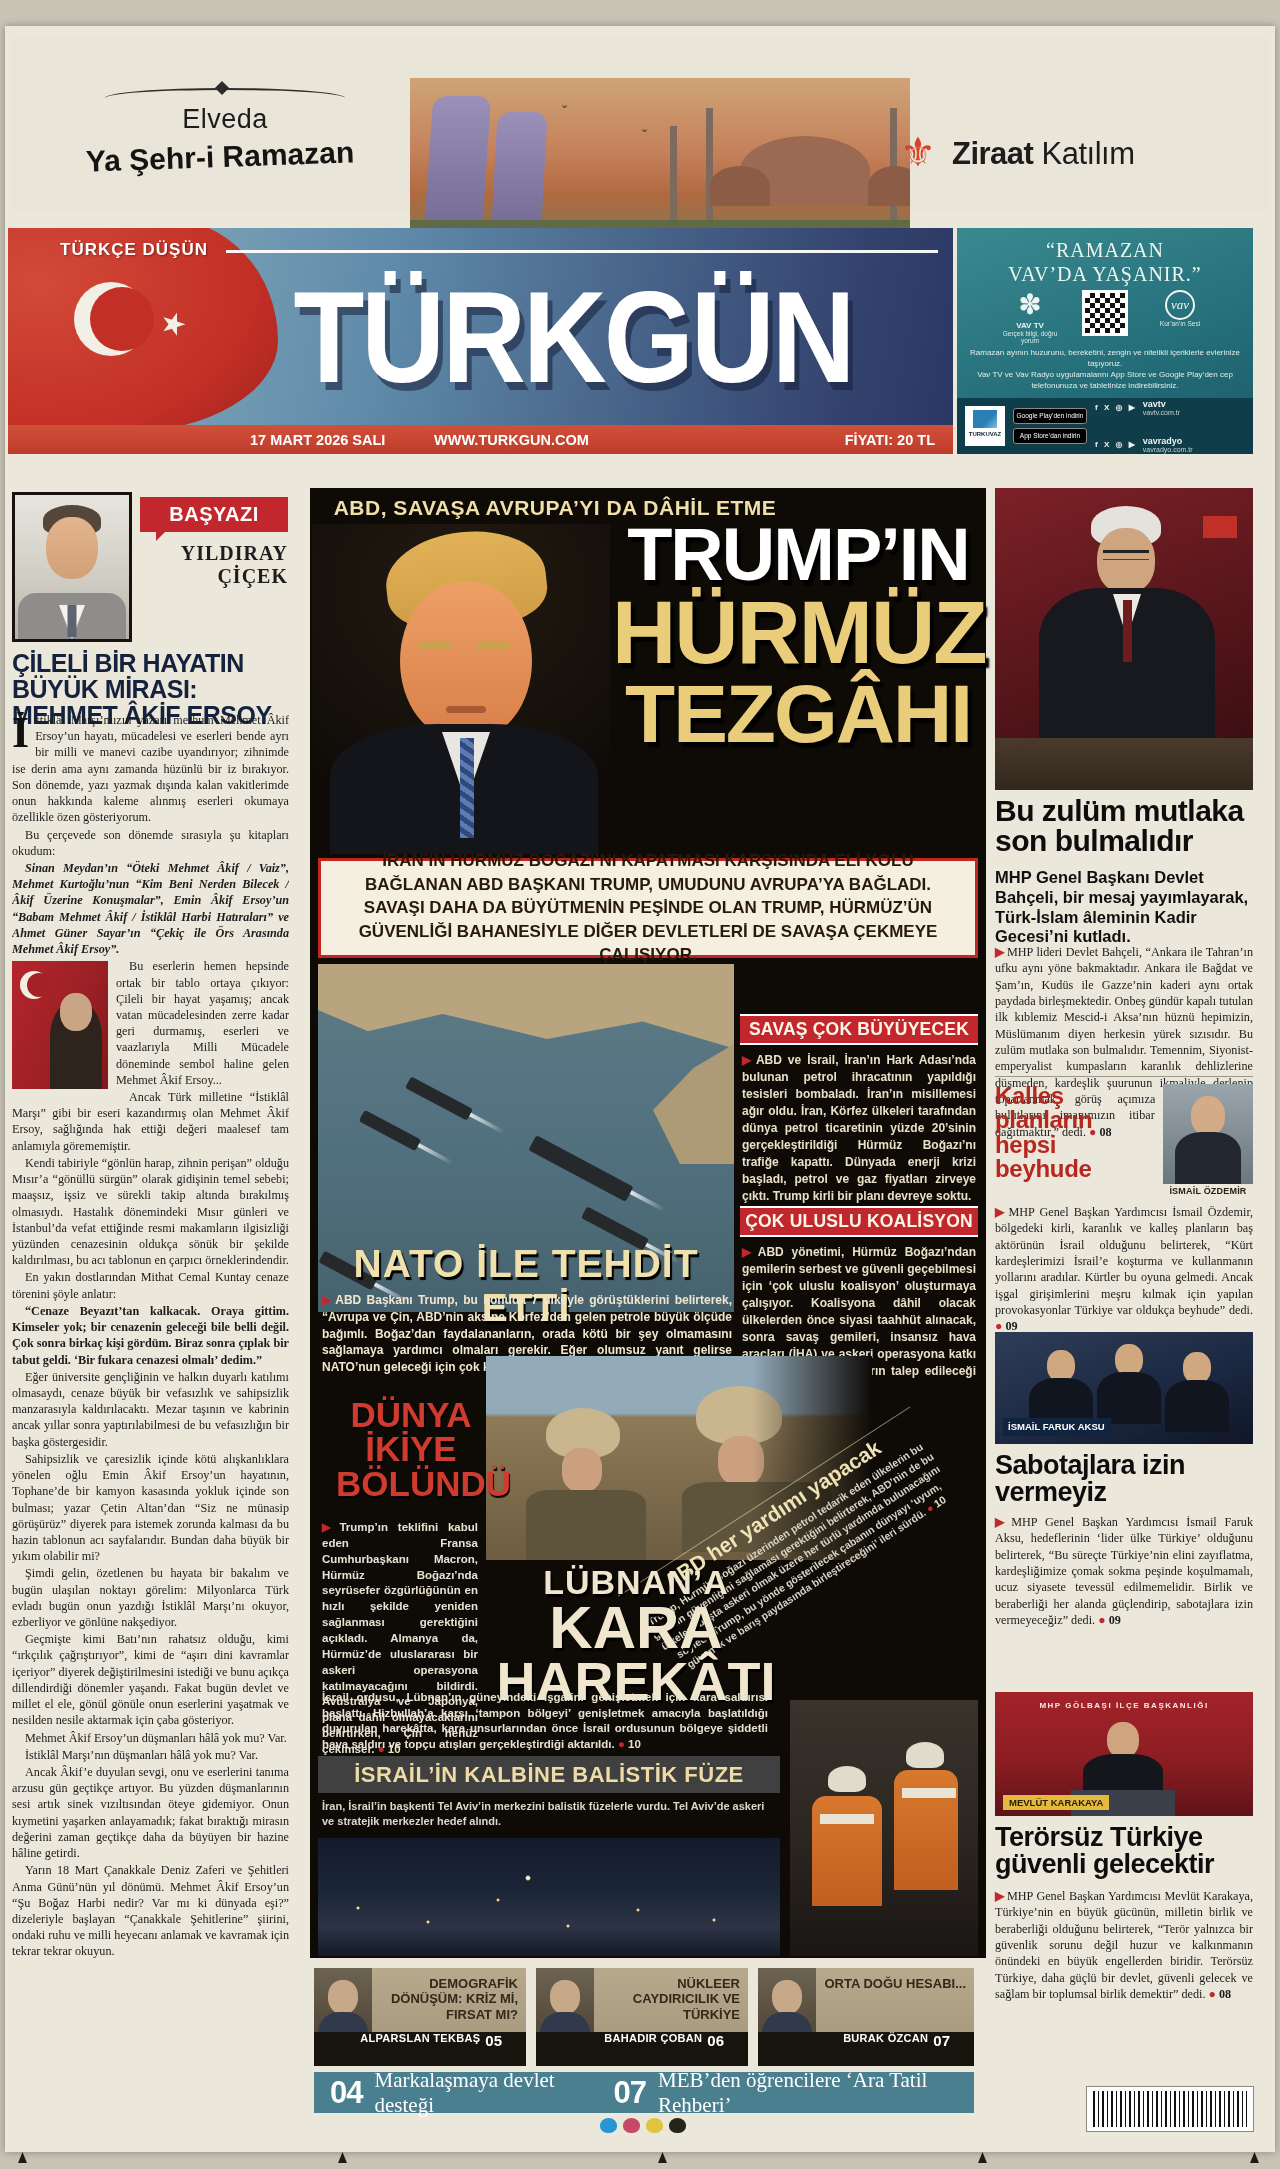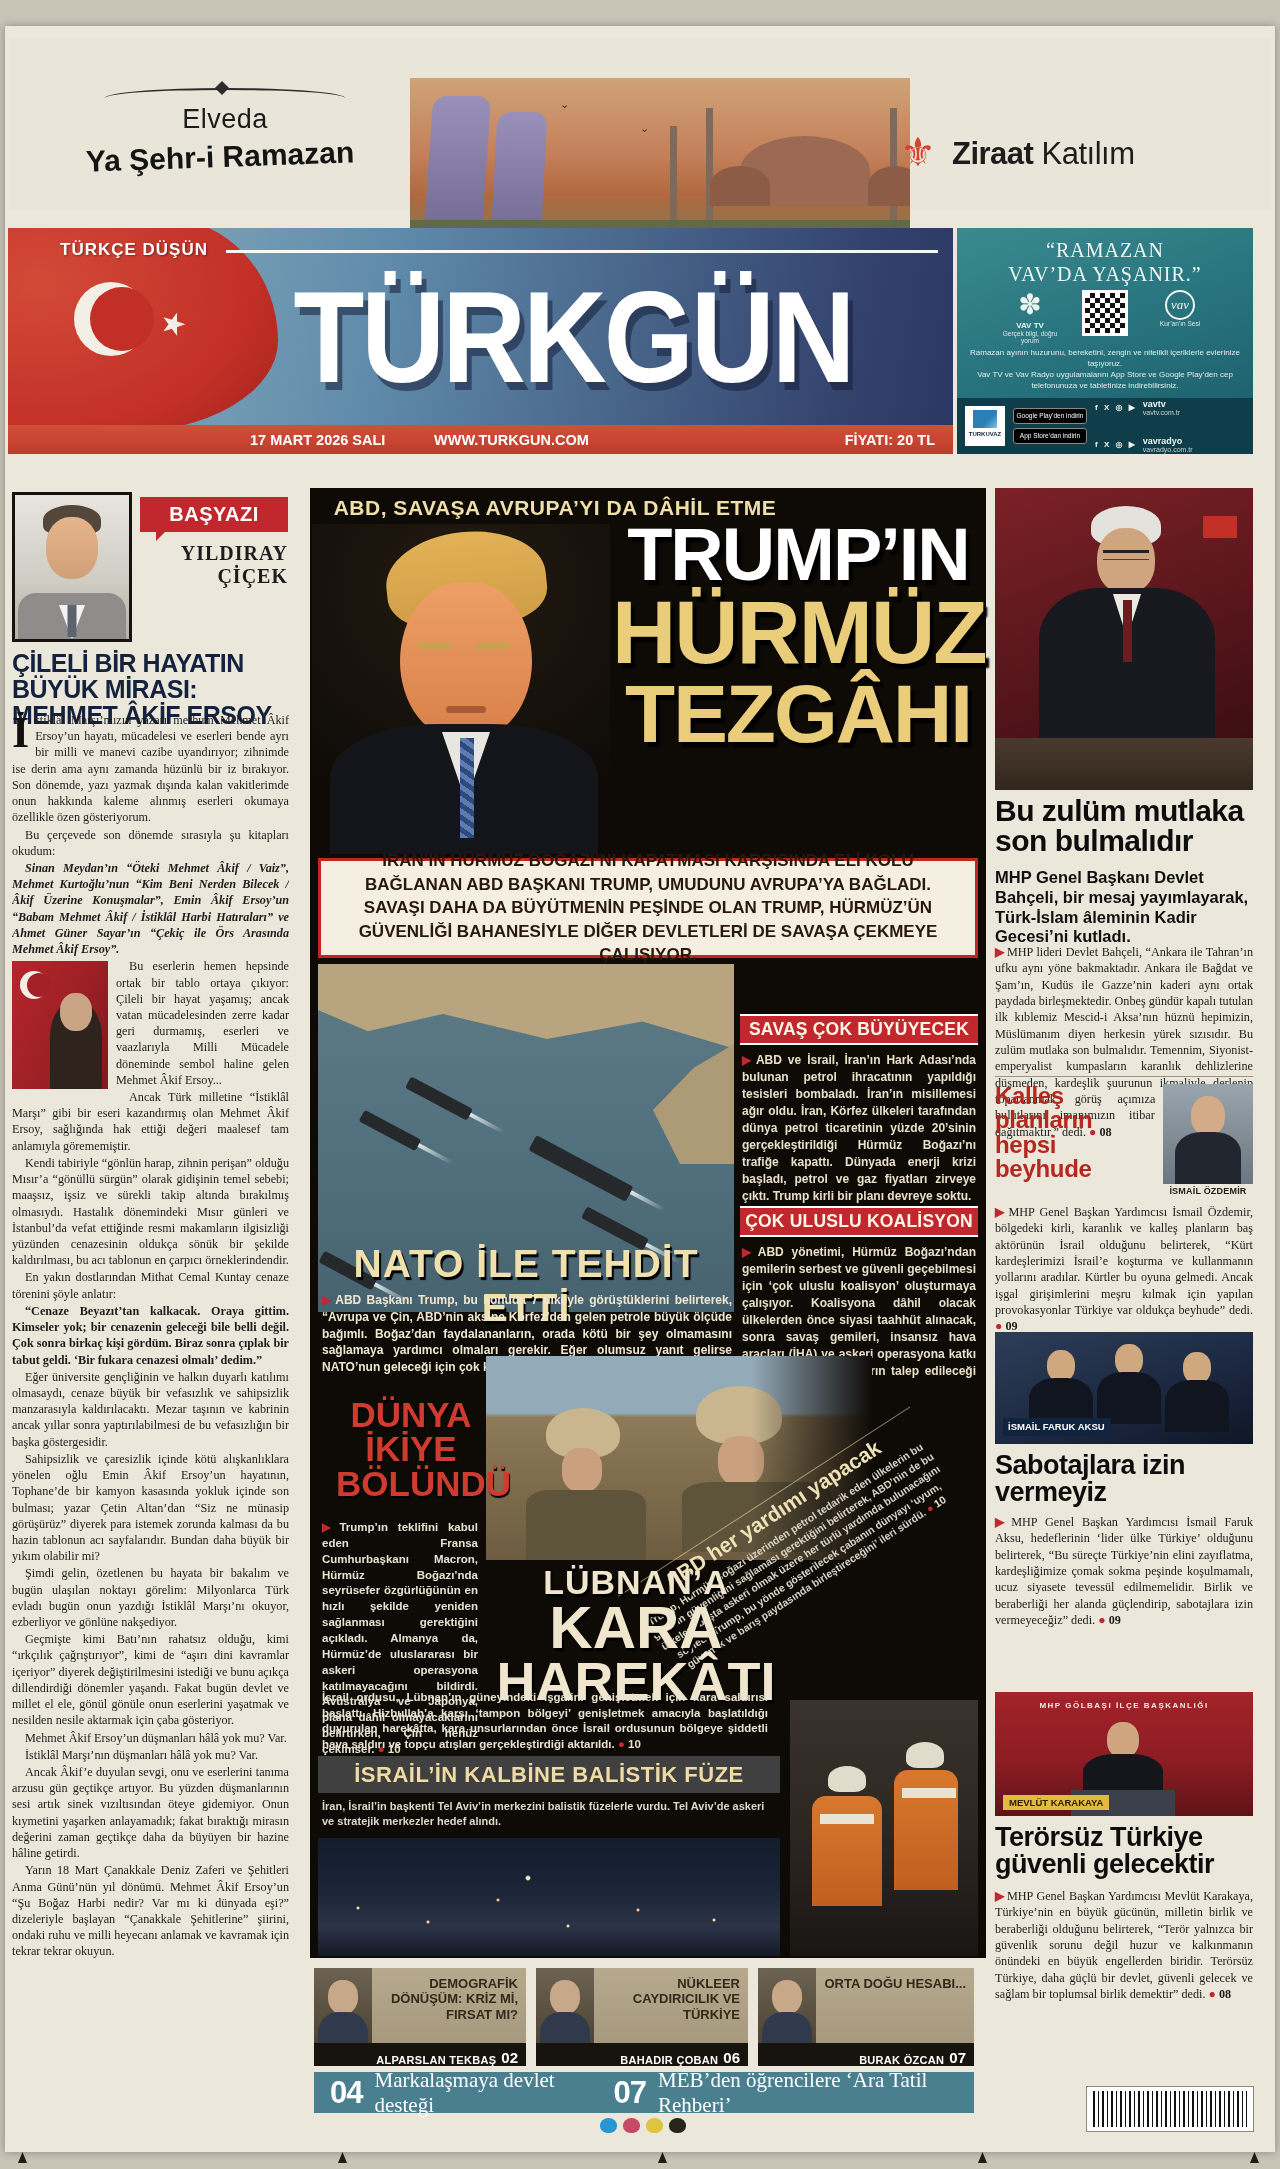--- a/index.html
+++ b/index.html
@@ -176,21 +176,21 @@
   .whelm{position:absolute;width:38px;height:26px;background:#e0dbca;border-radius:50% 50% 30% 30%}
   .wh1{left:38px;top:66px}.wh2{left:116px;top:42px}
 
   
   .promo{top:1968px;width:212px;height:98px;background:linear-gradient(180deg,#b6a98c,#a2947a);overflow:hidden}
   #promo1{left:314px}#promo2{left:536px}#promo3{left:758px;width:216px}
   .pphoto{position:absolute;left:0;top:0;width:58px;height:98px;background:linear-gradient(180deg,#6d6352,#433a2c)}
   .pphoto .phead{position:absolute;left:14px;top:12px;width:30px;height:34px;background:#c7a98a;border-radius:46%}
   .pphoto .psuit{position:absolute;left:4px;top:44px;width:50px;height:54px;background:#303a4c;border-radius:40% 40% 0 0}
   .ptitle{position:absolute;right:8px;top:8px;width:146px;text-align:right;font-size:13px;font-weight:800;color:#32291a;line-height:1.18}
-  .pfoot{position:absolute;left:0;bottom:0;width:100%;height:23px;background:#17140e;color:#fff;display:flex;justify-content:flex-end;align-items:flex-end;gap:5px;padding-right:8px}
+  .pfoot{position:absolute;left:0;bottom:0;width:100%;height:34px;background:#17140e;color:#fff;display:flex;justify-content:flex-end;align-items:flex-start;gap:5px;padding-right:24px}
   .pname{font-size:11px;font-weight:800;letter-spacing:.3px}
   .ppage{font-size:15px;font-weight:800}
 
   
   #tealbar{left:314px;top:2072px;width:660px;height:41px;background:#497f8f;display:flex;align-items:center;gap:12px;padding:0 16px;color:#fff}
   #tealbar .num{font-size:31px;font-weight:800;letter-spacing:-1px}
   #tealbar .txt{font-family:"Liberation Serif",serif;font-size:21px}
   #tealbar .txt2{margin-left:16px}
   
   #regdots{left:600px;top:2118px;display:flex;gap:6px}
@@ -456,21 +456,21 @@
 </div>
 
 <div class="abs promo" id="promo1">
   <div class="pphoto">
       <div class="phead"></div>
       <div class="psuit"></div>
     </div>
   <div class="ptitle">DEMOGRAFİK DÖNÜŞÜM: KRİZ Mİ, FIRSAT MI?</div>
   <div class="pfoot">
     <span class="pname">ALPARSLAN TEKBAŞ</span>
-    <span class="ppage">02</span>
+    <span class="ppage">05</span>
   </div>
 </div>
 <div class="abs promo" id="promo2">
   <div class="pphoto">
       <div class="phead"></div>
       <div class="psuit"></div>
     </div>
   <div class="ptitle">NÜKLEER CAYDIRICILIK VE TÜRKİYE</div>
   <div class="pfoot">
     <span class="pname">BAHADIR ÇOBAN</span>

